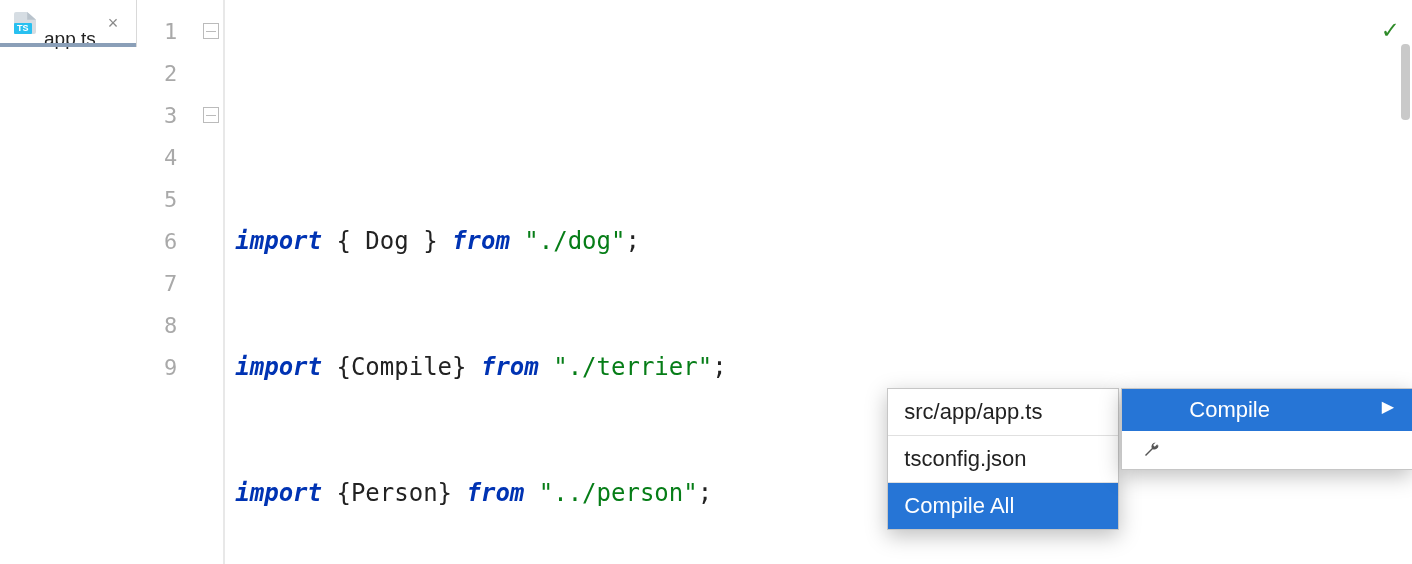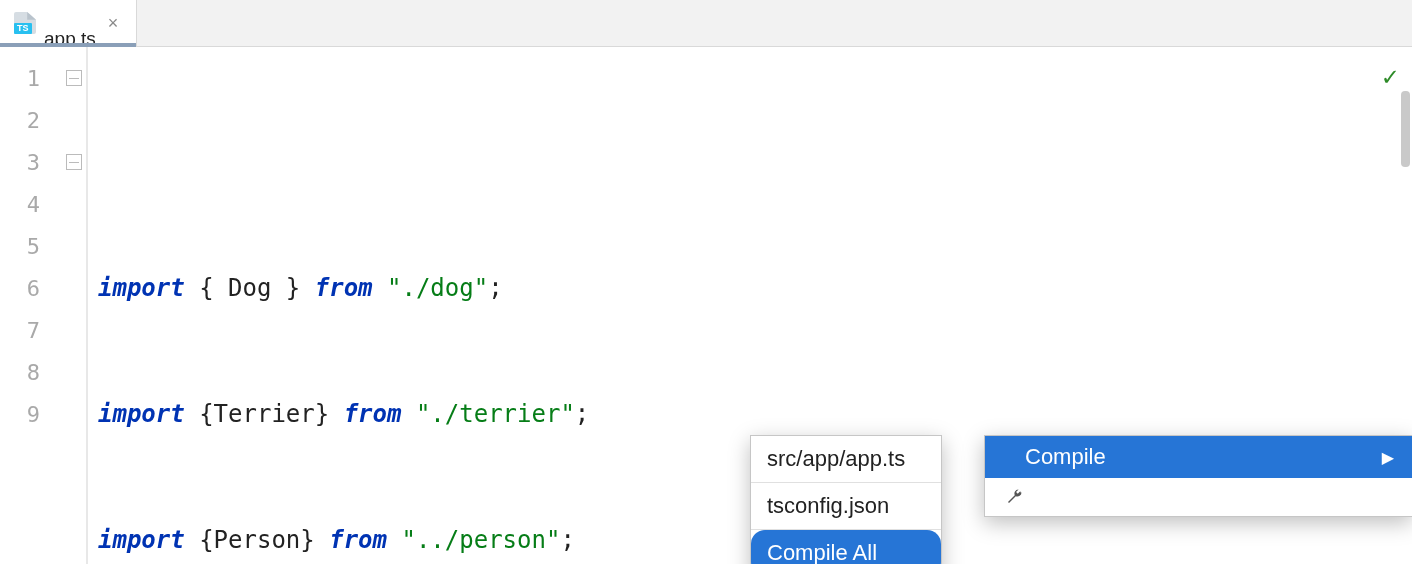--- a/index.html
+++ b/index.html
@@ -1,17 +1,17 @@
 <!DOCTYPE html>
 <html><head>
 <meta charset="utf-8">
 <style>
   * { box-sizing: border-box; margin: 0; padding: 0; }
   html, body { width: 1412px; height: 564px; overflow: hidden; font-family: "Segoe UI", Arial, sans-serif; background: #f2f2f2; }
-  .root { display: flex; flex-direction: column; width: 100%; height: 100%; background: #fff; }
+  .root { display: flex; flex-direction: row; width: 100%; height: 100%; background: #fff; }
 
   
   .tabbar { height: 47px; background: #f2f2f2; border-bottom: 1px solid #d9d9d9; display: flex; align-items: stretch; }
   .tab { display: flex; align-items: center; gap: 8px; padding: 0 14px; background: #fff; border-right: 1px solid #d9d9d9; position: relative; cursor: pointer; }
   .tab-underline { position: absolute; left: 0; right: 0; bottom: -1px; height: 4px; background: #8a9fb8; }
   .ts-file-icon { width: 22px; height: 22px; position: relative; }
   .ts-file-icon .page { position: absolute; inset: 0; background: #d6dde3; clip-path: polygon(0 0, 60% 0, 100% 35%, 100% 100%, 0 100%); border-radius: 2px; }
   .ts-file-icon .fold { position: absolute; right: 0; top: 0; width: 40%; height: 35%; background: #b9c3cc; clip-path: polygon(0 0, 100% 100%, 0 100%); }
   .ts-file-icon .badge { position: absolute; left: 0; bottom: 0; background: #28c0f0; color: #fff; font-size: 9px; font-weight: 700; padding: 1px 3px; line-height: 1; border-radius: 1px; }
   .tab-label { font-size: 19px; color: #222; margin-top: 32px; }
@@ -28,27 +28,27 @@
   .code { flex: 1; padding-top: 10px; border-left: 2px solid #e8e8e8; font-family: Menlo, Consolas, monospace; font-size: 24px; line-height: 42px; white-space: pre; position: relative; }
   .code-line { height: 42px; padding-left: 10px; }
   .kw { color: #0033b3; font-weight: 600; font-style: italic; }
   .str { color: #067d17; }
   .punc { color: #222; }
 
   .check { position: absolute; right: 14px; top: 8px; color: #2e8b29; font-size: 26px; font-weight: 700; }
   .vscroll-thumb { position: absolute; right: 2px; top: 44px; width: 9px; height: 76px; background: #c9c9c9; border-radius: 4px; }
 
   
-  .popup1 { position: absolute; left: 750px; top: 388px; width: 192px; background: #fff; border: 1px solid #c6c6c6; box-shadow: 0 6px 20px rgba(0,0,0,.25); font-size: 22px; }
+  .popup1 { position: absolute; left: 750px; top: 388px; width: 232px; background: #fff; border: 1px solid #c6c6c6; box-shadow: 0 6px 20px rgba(0,0,0,.25); font-size: 22px; }
   .popup1 .item { padding: 10px 16px; border-bottom: 1px solid #e0e0e0; cursor: pointer; color: #222; }
-  .popup1 .item:last-child { border-bottom: none; border-radius: 14px; }
+  .popup1 .item:last-child { border-bottom: none; }
   .popup1 .selected { background: #2675d6; color: #fff; }
 
   .popup2 { position: absolute; left: 984px; top: 388px; right: 0; background: #fff; border: 1px solid #c6c6c6; border-right: none; box-shadow: 0 6px 20px rgba(0,0,0,.25); font-size: 22px; }
-  .popup2 .row { display: flex; align-items: center; gap: 0; padding: 8px 18px; cursor: pointer; color: #222; }
+  .popup2 .row { display: flex; align-items: flex-start; gap: 27px; padding: 8px 18px; cursor: pointer; color: #222; }
   .popup2 .row.selected { background: #2675d6; color: #fff; }
   .popup2 .spacer { flex: 1; }
   .popup2 .chev { font-size: 16px; }
   .popup2 .ico { width: 22px; height: 22px; display: inline-flex; align-items: center; justify-content: center; color: #555; }
 </style>
 </head>
 <body>
 
 <div class="root">
 
@@ -96,21 +96,21 @@
       <div class="gut-line">
           <span>9</span>
         </div>
     </div>
 
     <div class="code">
       <div class="check">✓</div>
       <div class="vscroll-thumb"></div>
 
       <div class="code-line"><span class="kw">import</span> <span class="punc">{ Dog }</span> <span class="kw">from</span> <span class="str">"./dog"</span><span class="punc">;</span></div>
-      <div class="code-line"><span class="kw">import</span> <span class="punc">{Terrier}</span> <span class="kw">from</span> <span class="str">"./terrier"</span><span class="punc">;</span></div>
+      <div class="code-line"><span class="kw">import</span> <span class="punc">{Compile}</span> <span class="kw">from</span> <span class="str">"./terrier"</span><span class="punc">;</span></div>
       <div class="code-line"><span class="kw">import</span> <span class="punc">{Person}</span> <span class="kw">from</span> <span class="str">"../person"</span><span class="punc">;</span></div>
       
       
       
       
       
       
       
     </div>
 

